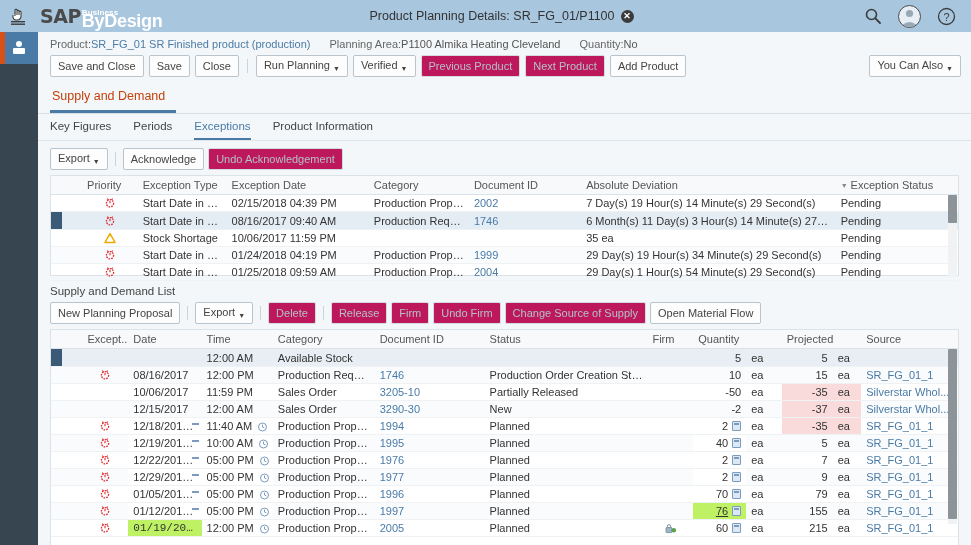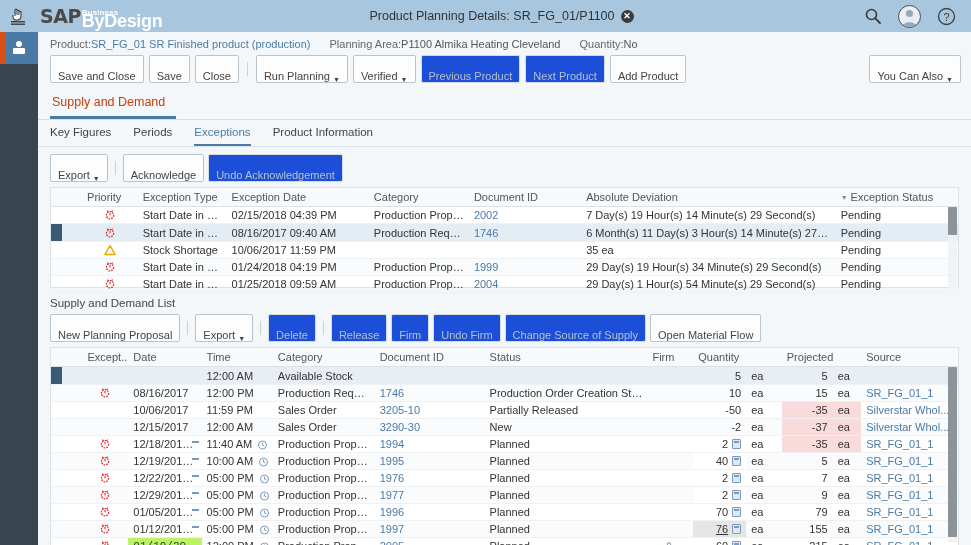--- a/index.html
+++ b/index.html
@@ -75,24 +75,24 @@
   .prodinfo .lbl { color: #666; }
   .prodinfo .lnk { color: #4a7ba7; }
   .prodinfo .grp { margin-right: 16px; }
 
   .btnbar { display: flex; align-items: center; gap: 5px; padding: 5px 10px 6px 12px; }
   .btn {
     font-family: "Liberation Sans", sans-serif;
     font-size: 11px; color: #444;
     background: #fdfdfd;
     border: 1px solid #b9c4cc; border-radius: 2px;
-    padding: 13px 7px; height: 22px; line-height: 14px;
+    padding: 2px 7px; height: 22px; line-height: 14px;
     white-space: nowrap; cursor: pointer;
   }
-  .btn.disabled { color: #b2c0cb; border-color: #d3dbe1; background: #1d4ed8; cursor: default; }
+  .btn.disabled { color: #b2c0cb; border-color: #d3dbe1; background: #be185d; cursor: default; }
   .btn .caret { font-size: 7px; margin-left: 3px; position: relative; top: 2px; }
   .sep { width: 1px; height: 14px; background: #c9d3da; margin: 0 3px; }
   .spacer { flex: 1; }
 
   
   .tabs {
     display: flex; gap: 0; padding: 0 12px;
     border-bottom: 1px solid #d6dfe6; margin-top: 2px;
   }
   .tab {
@@ -672,21 +672,21 @@
                   <span style="display:flex;align-items:center;gap:5px;">05:00 PM<span class="clock-ico"><svg width="11" height="11" viewBox="0 0 11 11">
                         <circle cx="5.5" cy="6" r="4" fill="none" stroke="#7a9bbd" stroke-width="1"></circle>
                         <line x1="5.5" y1="6" x2="5.5" y2="3.6" stroke="#7a9bbd" stroke-width="1"></line>
                         <line x1="5.5" y1="6" x2="7.3" y2="6.9" stroke="#7a9bbd" stroke-width="1"></line>
                       </svg></span></span>
                 </td>
                 <td>Production Proposal</td>
                 <td><span class="lnk">1997</span></td>
                 <td>Planned</td>
                 <td style="text-align:center"></td>
-                <td class="num" style="background:#e5e5e5;text-decoration:underline;">
+                <td class="num" style="background:#bef264;text-decoration:underline;">
                   <span style="display:flex;align-items:center;justify-content:flex-end;gap:4px;">76<span class="calc-ico"></span></span>
                 </td>
                 <td>ea</td>
                 <td class="num">155</td>
                 <td class="">ea</td>
                 <td><span class="lnk">SR_FG_01_1</span></td>
               </tr>
               <tr>
                 <td class="selcell"></td>
                 <td></td>

